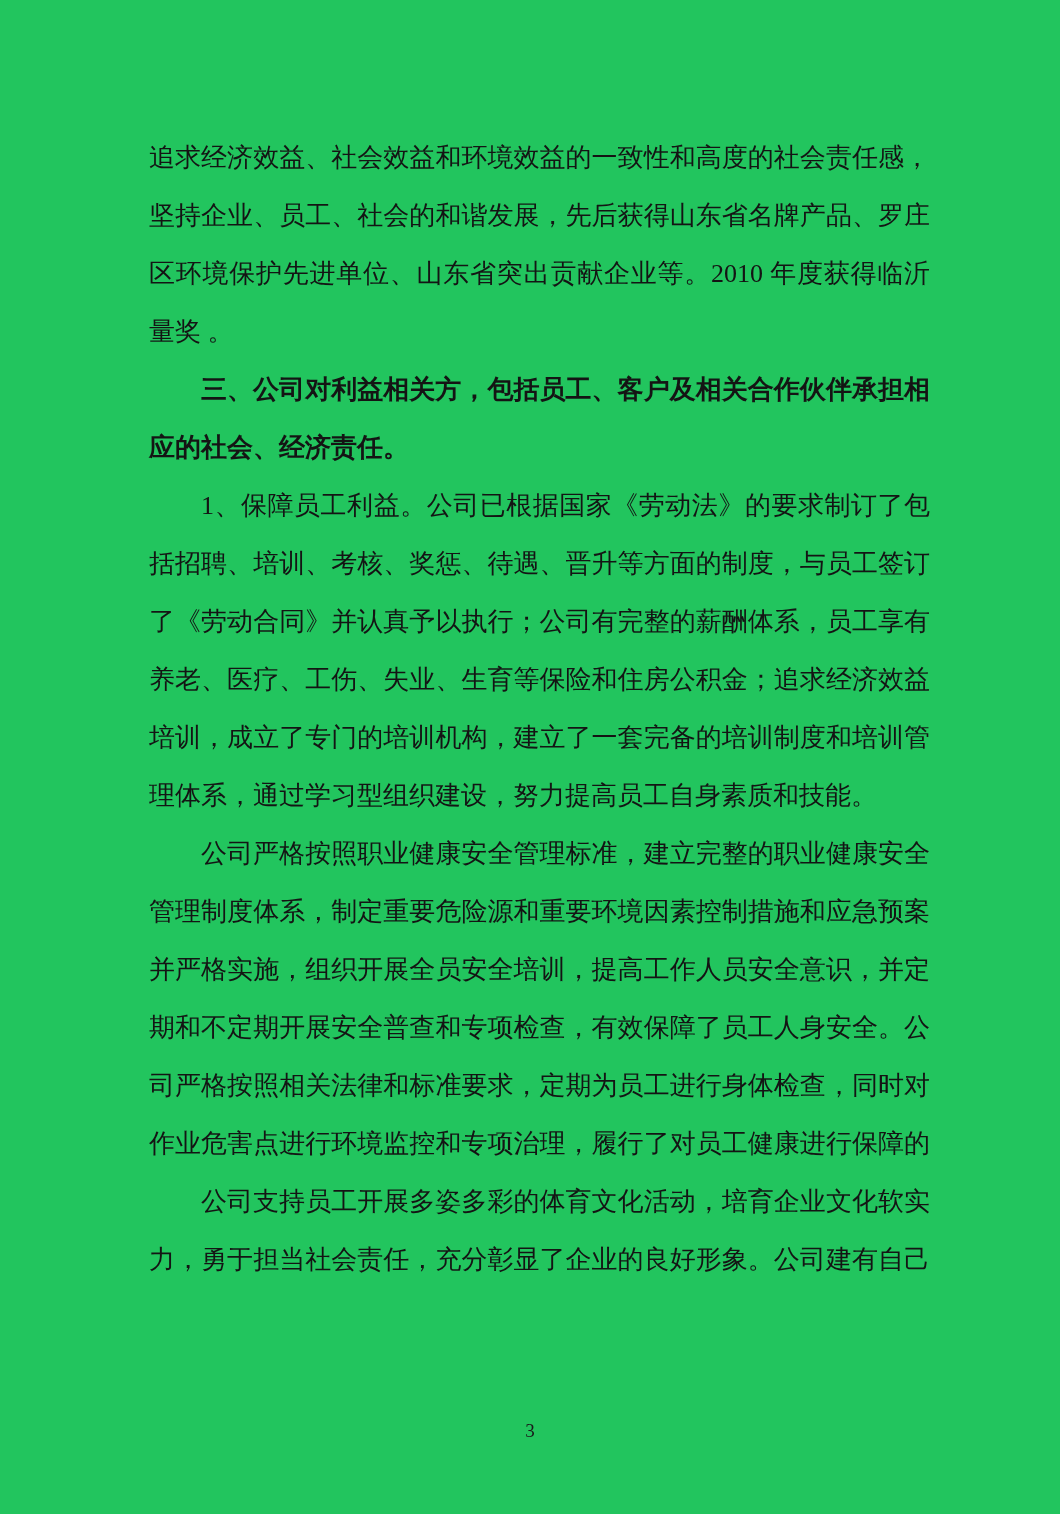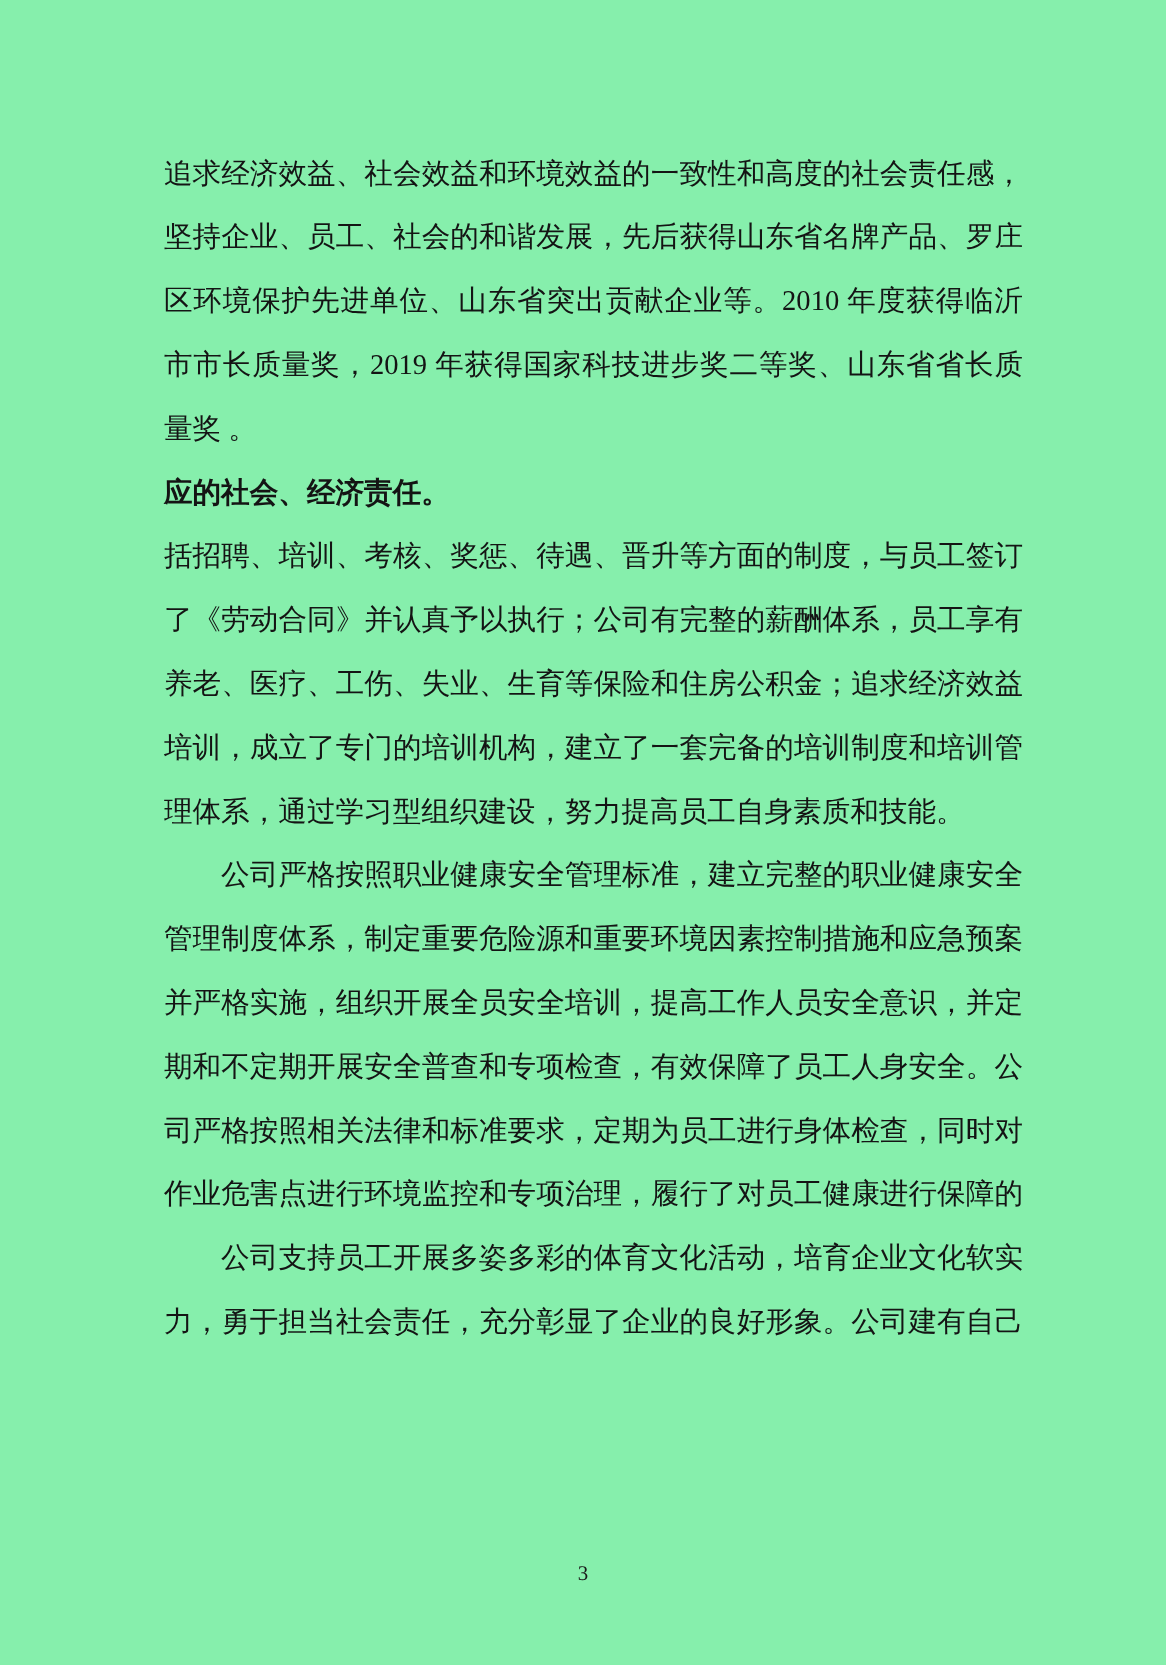--- a/index.html
+++ b/index.html
@@ -1,20 +1,20 @@
 <!DOCTYPE html>
 <html><head>
 <meta charset="utf-8">
 <style>
   html, body { margin: 0; padding: 0; background: #ffffff; }
   .page {
     position: relative;
     width: 1060px;
     height: 1514px;
-    background: #86efac;
+    background: #22c55e;
     font-family: "Liberation Serif", "DejaVu Serif", serif;
     color: #141414;
     overflow: hidden;
   }
   .text-block {
     position: absolute;
     left: 149px;
     top: 129px;
     width: 781px;
   }
@@ -44,23 +44,24 @@
   }
 </style>
 </head>
 <body>
 
 <div class="page">
   <div class="text-block">
     <div class="line">追求经济效益、社会效益和环境效益的一致性和高度的社会责任感，</div>
     <div class="line">坚持企业、员工、社会的和谐发展，先后获得山东省名牌产品、罗庄</div>
     <div class="line">区环境保护先进单位、山东省突出贡献企业等。2010 年度获得临沂</div>
-    <div class="line">市市长质量奖，2019 年获得国家科技进步奖二等奖、山东省省长质</div>
     <div class="line end">量奖 。</div>
+    <div class="line bold indent">三、公司对利益相关方，包括员工、客户及相关合作伙伴承担相</div>
     <div class="line bold end">应的社会、经济责任。</div>
+    <div class="line indent">1、保障员工利益。公司已根据国家《劳动法》的要求制订了包</div>
     <div class="line">括招聘、培训、考核、奖惩、待遇、晋升等方面的制度，与员工签订</div>
     <div class="line">了《劳动合同》并认真予以执行；公司有完整的薪酬体系，员工享有</div>
     <div class="line">养老、医疗、工伤、失业、生育等保险和住房公积金；追求经济效益</div>
     <div class="line">培训，成立了专门的培训机构，建立了一套完备的培训制度和培训管</div>
     <div class="line end">理体系，通过学习型组织建设，努力提高员工自身素质和技能。</div>
     <div class="line indent">公司严格按照职业健康安全管理标准，建立完整的职业健康安全</div>
     <div class="line">管理制度体系，制定重要危险源和重要环境因素控制措施和应急预案</div>
     <div class="line">并严格实施，组织开展全员安全培训，提高工作人员安全意识，并定</div>
     <div class="line">期和不定期开展安全普查和专项检查，有效保障了员工人身安全。公</div>
     <div class="line">司严格按照相关法律和标准要求，定期为员工进行身体检查，同时对</div>

